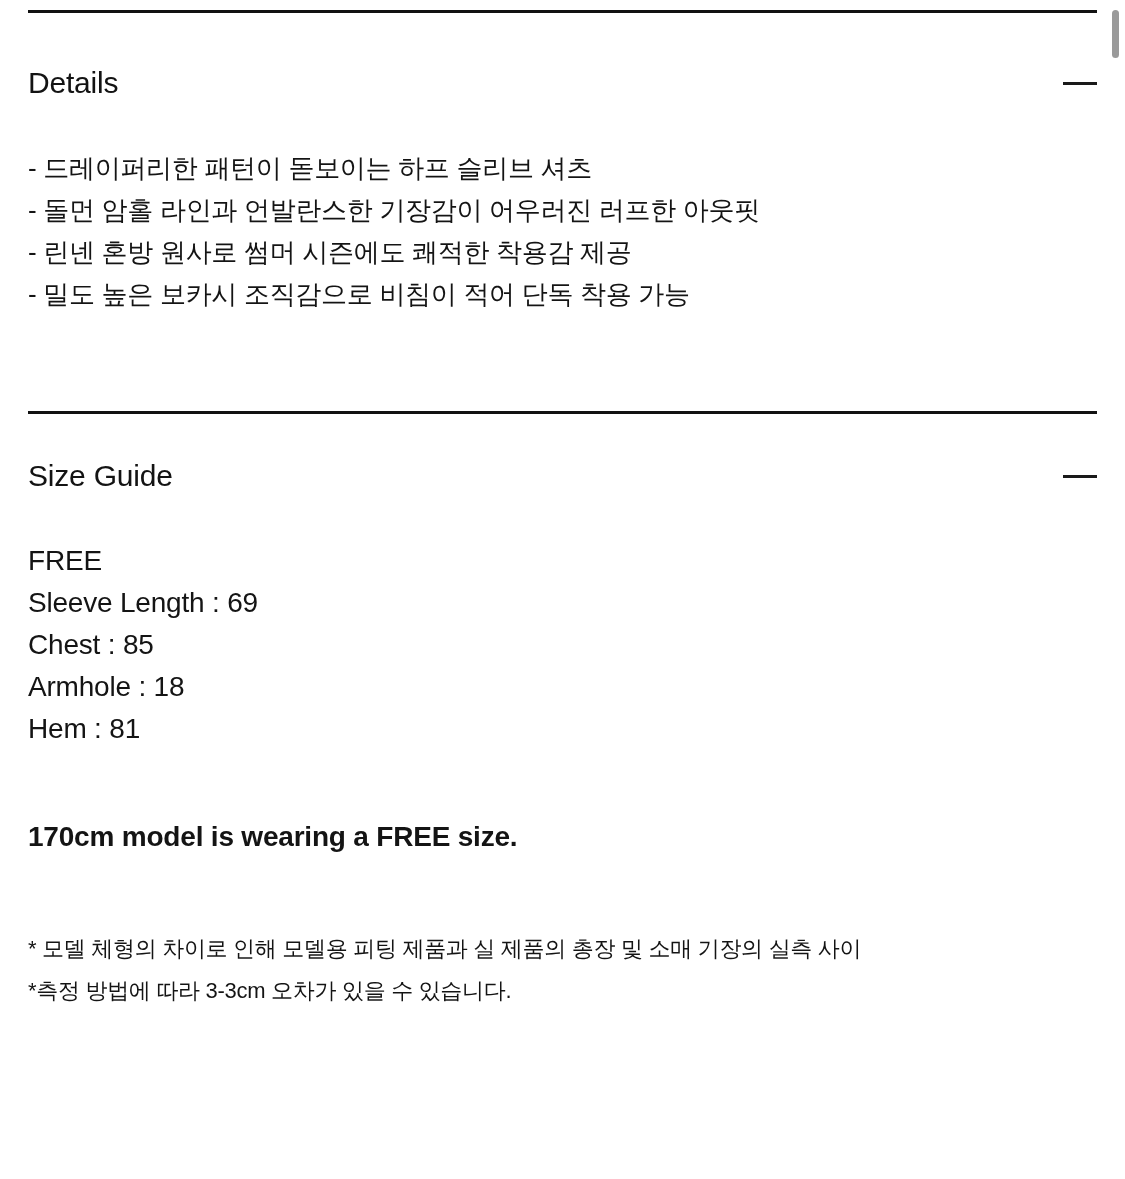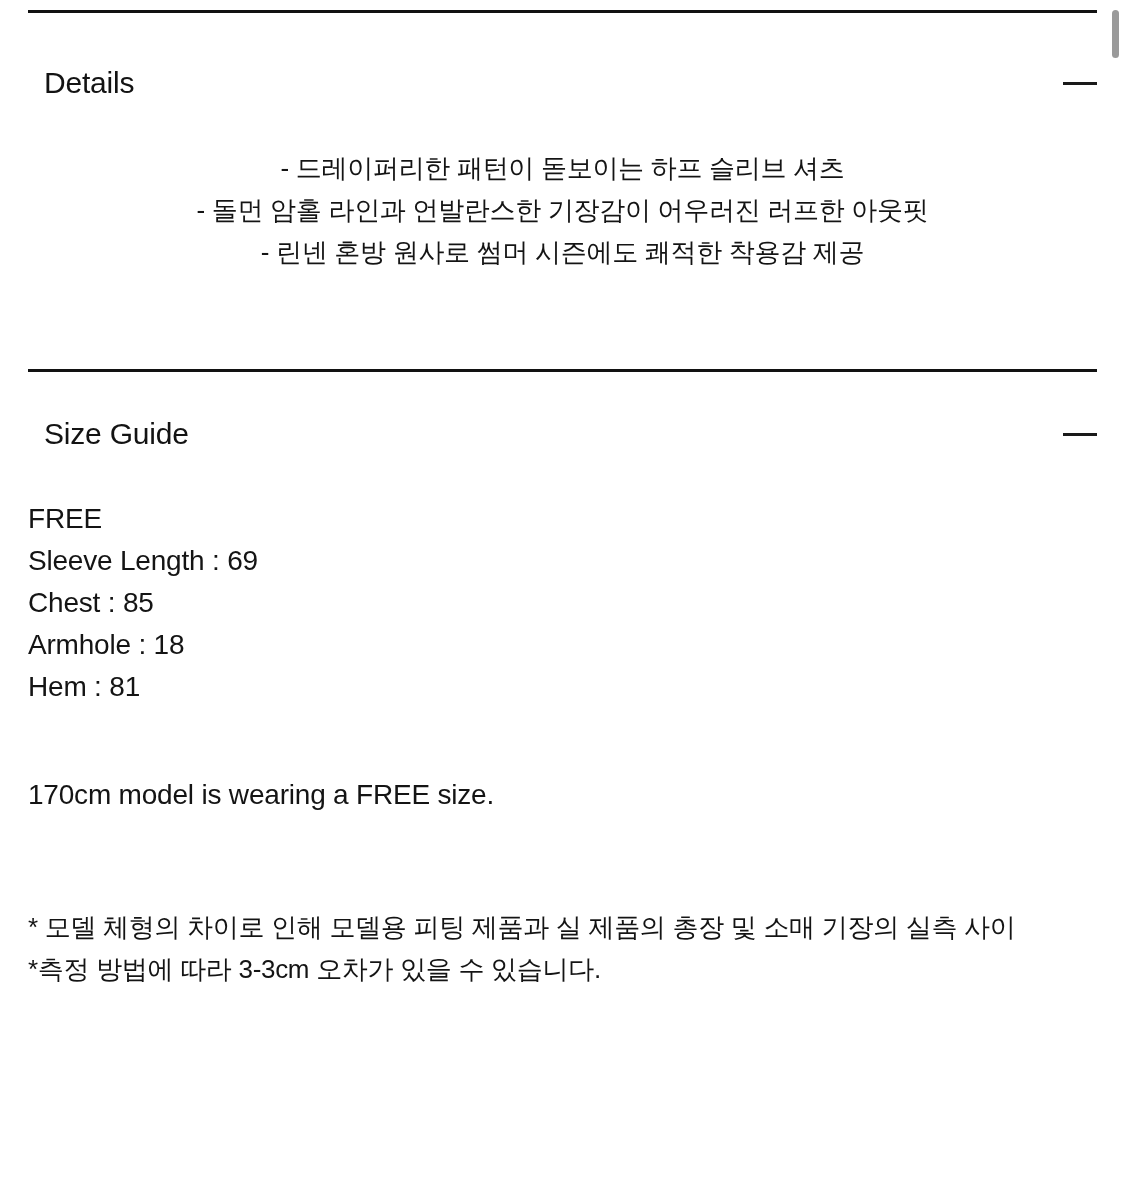--- a/index.html
+++ b/index.html
@@ -39,21 +39,20 @@
     background: #121212;
     margin: 0 28px;
   }
 
   .section-header {
     display: flex;
     align-items: center;
     justify-content: space-between;
     padding: 0 28px;
     box-sizing: border-box;
-    margin-left: 16px;
   }
 
   .section-title {
     font-size: 30px;
     font-weight: 400;
     letter-spacing: -0.2px;
     color: #131313;
     line-height: 1.2;
   }
 
@@ -68,50 +67,49 @@
     padding: 0 28px;
     box-sizing: border-box;
     font-size: 26px;
     line-height: 42px;
     color: #141414;
     letter-spacing: -0.3px;
   }
 
   .details-body .line {
     white-space: nowrap;
-    text-align: center;
   }
 
   .size-body {
     padding: 0 28px;
     box-sizing: border-box;
     font-size: 28px;
     line-height: 42px;
     color: #141414;
     letter-spacing: -0.2px;
   }
 
   .size-list .row {
     white-space: nowrap;
   }
 
   .model-note {
     font-size: 28px;
     line-height: 42px;
     color: #141414;
+    font-weight: bold;
   }
 
   .disclaimer {
     padding: 0 28px;
     box-sizing: border-box;
-    font-size: 26px;
+    font-size: 22px;
     line-height: 42px;
     color: #141414;
     letter-spacing: -0.3px;
-    margin-top: 20px;
   }
 
   .spacer-1 { height: 52px; }
   .spacer-2 { height: 96px; }
   .spacer-3 { height: 46px; }
   .spacer-4 { height: 44px; }
   .spacer-5 { height: 66px; }
   .spacer-6 { height: 70px; }
   .spacer-7 { height: 60px; }
 </style>
@@ -130,20 +128,21 @@
     <div class="section-title">Details</div>
     <span class="minus-icon"></span>
   </div>
 
   <div class="spacer-3"></div>
 
   <div class="details-body">
     <div class="line">- 드레이퍼리한 패턴이 돋보이는 하프 슬리브 셔츠</div>
     <div class="line">- 돌먼 암홀 라인과 언발란스한 기장감이 어우러진 러프한 아웃핏</div>
     <div class="line">- 린넨 혼방 원사로 썸머 시즌에도 쾌적한 착용감 제공</div>
+    <div class="line">- 밀도 높은 보카시 조직감으로 비침이 적어 단독 착용 가능</div>
   </div>
 
   <div class="spacer-2"></div>
 
   <div class="rule"></div>
 
   <div class="spacer-4"></div>
 
   <div class="section-header">
     <div class="section-title">Size Guide</div>

